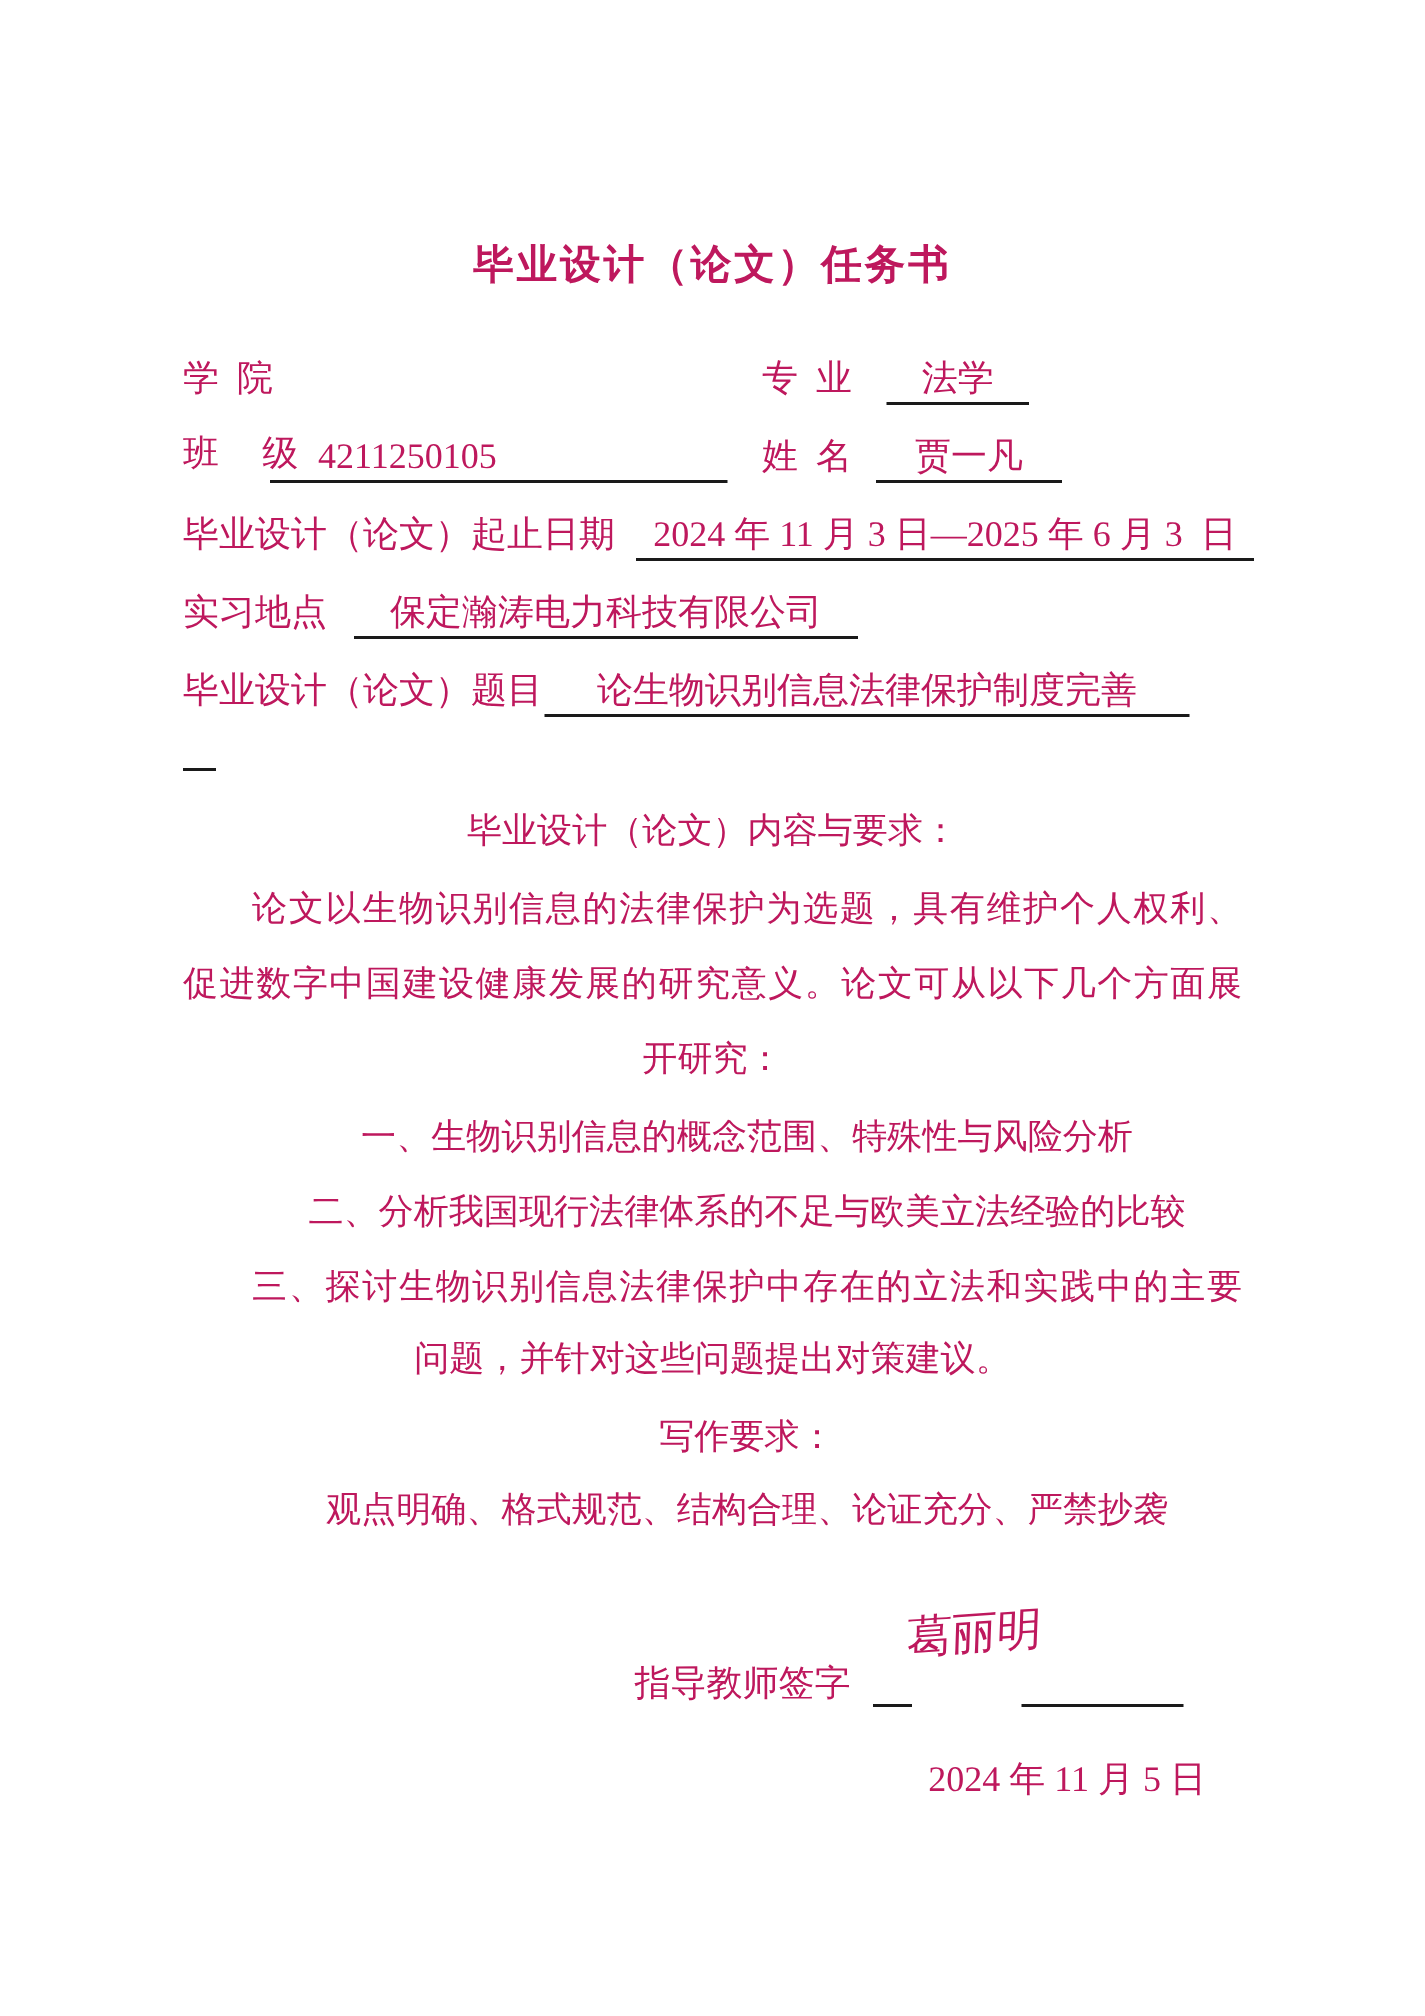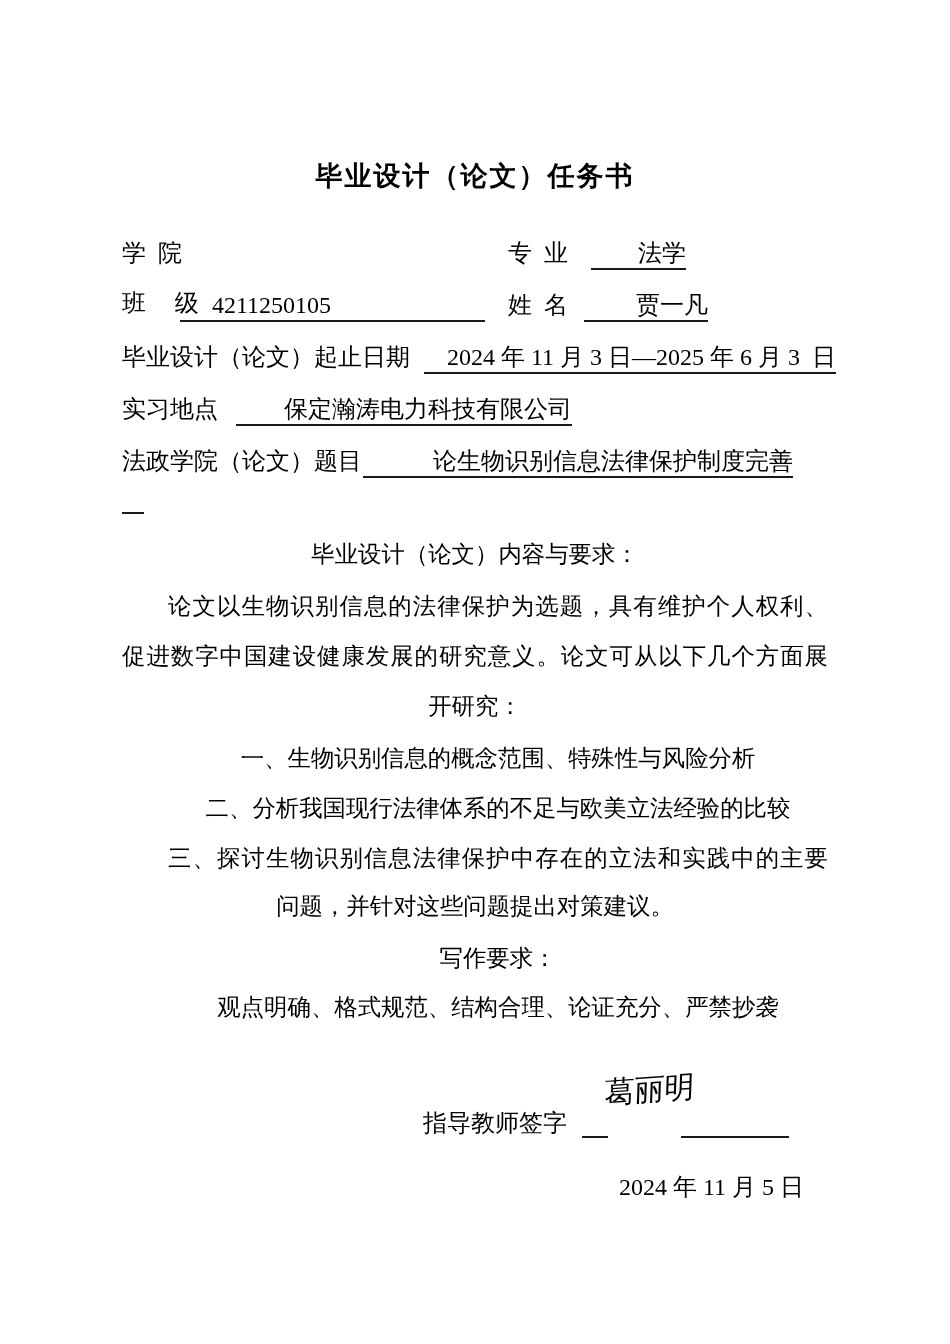--- a/index.html
+++ b/index.html
@@ -1,31 +1,31 @@
 <!DOCTYPE html>
 <html><head>
 <meta charset="utf-8">
 <style>
   html,body { margin:0; padding:0; background:#ffffff; }
   .page {
     position:relative; width:950px; height:1344px; margin:0 auto;
-    background:#ffffff; color:#000000; overflow:hidden;
+    background:#ffffff; color:#be185d; overflow:hidden;
     font-family:"Liberation Serif","DejaVu Serif",serif;
   }
   .abs { position:absolute; }
   .title {
     left:122px; top:158px; width:706px; text-align:center;
     font-size:27px; font-weight:700; letter-spacing:2px; line-height:36px;
   }
   .row {
     position:absolute; height:34px; line-height:34px; font-size:24px;
     white-space:pre;
   }
   .ul {
-    border-bottom:2px solid #1a1a1a; text-align:right; box-sizing:border-box;
+    border-bottom:2px solid #1a1a1a; text-align:center; box-sizing:border-box;
   }
   .ul.leftpad { text-align:left; padding-left:32px; }
   .ulseg { position:absolute; height:34px; border-bottom:2px solid #1a1a1a; }
   .line {
     position:absolute; left:122px; width:706px; font-size:23.4px;
     line-height:32px; text-align:center;
   }
   .indent { text-indent:46px; }
   .stretch {
     text-align:justify; text-align-last:justify; text-justify:inter-character;
@@ -56,21 +56,21 @@
   <div class="row ul leftpad" style="left:180px; top:288px; width:305px;">4211250105</div>
   <div class="row" style="left:508px; top:288px;">姓  名</div>
   <div class="row ul" style="left:584px; top:288px; width:124px;">贾一凡</div>
 
   <div class="row" style="left:122px; top:340px;">毕业设计（论文）起止日期</div>
   <div class="row ul" style="left:424px; top:340px; width:412px;">2024 年 11 月 3 日—2025 年 6 月 3  日</div>
 
   <div class="row" style="left:122px; top:392px;">实习地点</div>
   <div class="row ul" style="left:236px; top:392px; width:336px;">保定瀚涛电力科技有限公司</div>
 
-  <div class="row" style="left:122px; top:444px;">法政学院（论文）题目</div>
+  <div class="row" style="left:122px; top:444px;">毕业设计（论文）题目</div>
   <div class="row ul" style="left:363px; top:444px; width:430px;">论生物识别信息法律保护制度完善</div>
   <div class="ulseg" style="left:122px; top:478px; width:22px;"></div>
 
   <div class="line" style="top:538px;">毕业设计（论文）内容与要求：</div>
   <div class="line indent stretch" style="top:590px;">论文以生物识别信息的法律保护为选题，具有维护个人权利、</div>
   <div class="line stretch" style="top:640px;">促进数字中国建设健康发展的研究意义。论文可从以下几个方面展</div>
   <div class="line indent" style="top:742px;">一、生物识别信息的概念范围、特殊性与风险分析</div>
   <div class="line" style="top:690px;">开研究：</div>
   <div class="line indent" style="top:792px;">二、分析我国现行法律体系的不足与欧美立法经验的比较</div>
   <div class="line indent stretch" style="top:842px;">三、探讨生物识别信息法律保护中存在的立法和实践中的主要</div>

